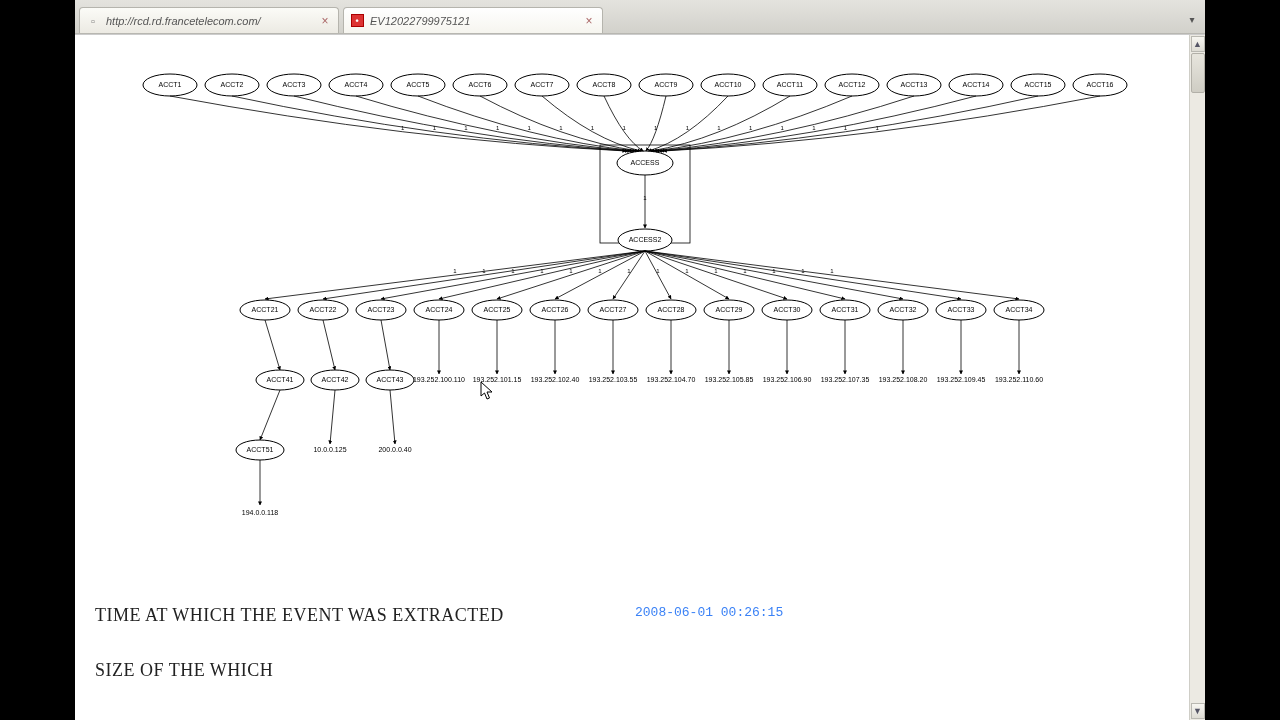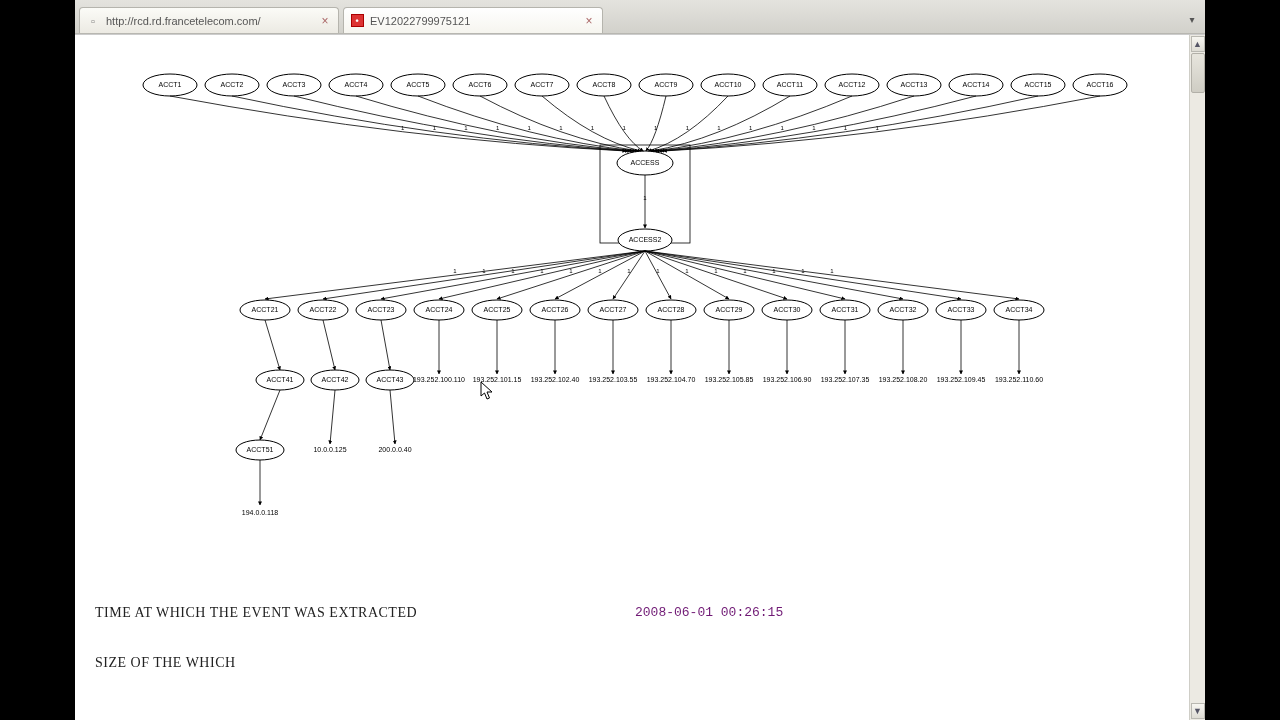--- a/index.html
+++ b/index.html
@@ -45,21 +45,21 @@
     width: 14px; height: 14px;
     display: inline-flex; align-items: center; justify-content: center;
     font-size: 11px;
   }
   .tab .fav-page { color: #888; }
   .tab .fav-red {
     width: 13px; height: 13px; background:#d33; border:1px solid #a00;
     display:inline-flex; align-items:center; justify-content:center;
     color:#fff; font-size:9px; font-weight:bold;
   }
-  .tab .title { flex: 1; overflow: hidden; white-space: nowrap; text-overflow: ellipsis; }
+  .tab .title { flex: 1; overflow: hidden; white-space: nowrap; text-overflow: ellipsis; font-style: italic; }
   .tab .close {
     width: 14px; height: 14px;
     border-radius: 2px;
     color: #a66; font-size: 12px; line-height: 12px;
     display: flex; align-items: center; justify-content: center;
   }
   .tabstrip .dropdown {
     margin-left: auto;
     width: 18px; height: 18px;
     display: flex; align-items: center; justify-content: center;
@@ -111,22 +111,22 @@
   .info {
     position: absolute;
     left: 20px; right: 30px;
     bottom: 0;
     height: 135px;
     padding-top: 20px;
     background: #fff;
     font-family: Georgia, 'Times New Roman', serif;
   }
   .info-row { display:flex; margin-bottom: 34px; }
-  .info-label { font-size: 14px; color:#222; letter-spacing: 0.5px; width: 540px; }
-  .info-value { font-size: 13px; color:#701a75; font-family: 'Courier New', monospace; }
+  .info-label { font-size: 18px; color:#222; letter-spacing: 0.5px; width: 540px; }
+  .info-value { font-size: 13px; color:#3b82f6; font-family: 'Courier New', monospace; }
 </style>
 </head>
 <body>
 
 <div class="viewport">
 
   <div class="tabstrip">
     <div class="tab">
       <span class="favicon fav-page">▫</span>
       <span class="title">http://rcd.rd.francetelecom.com/</span>

